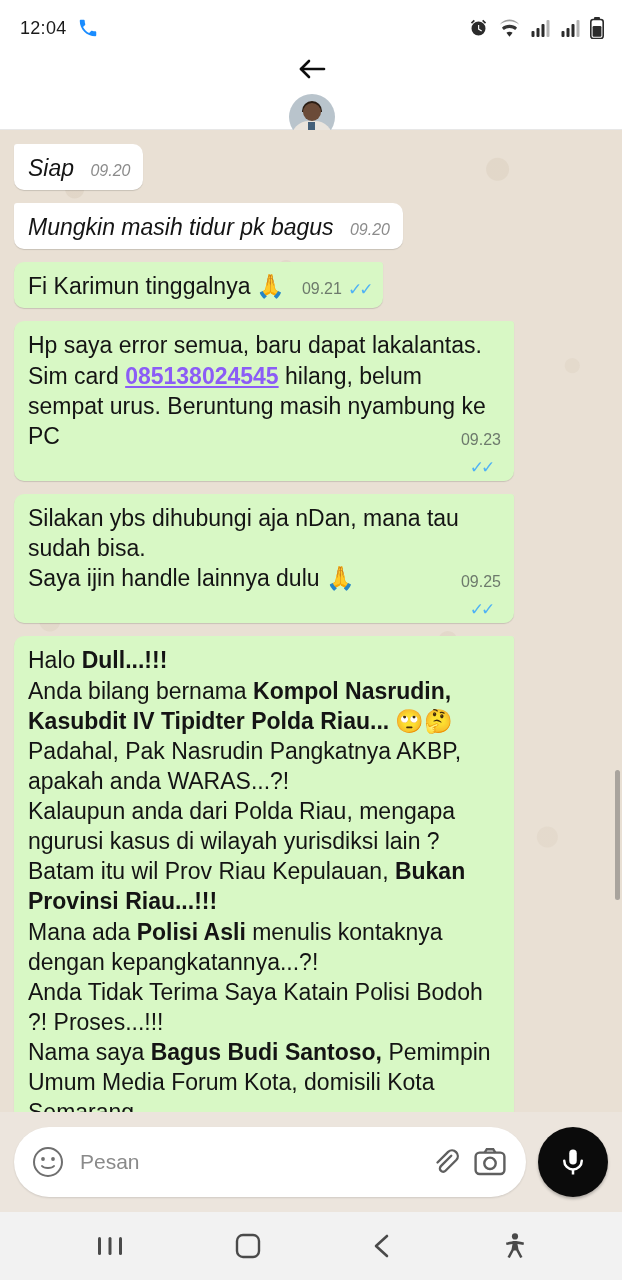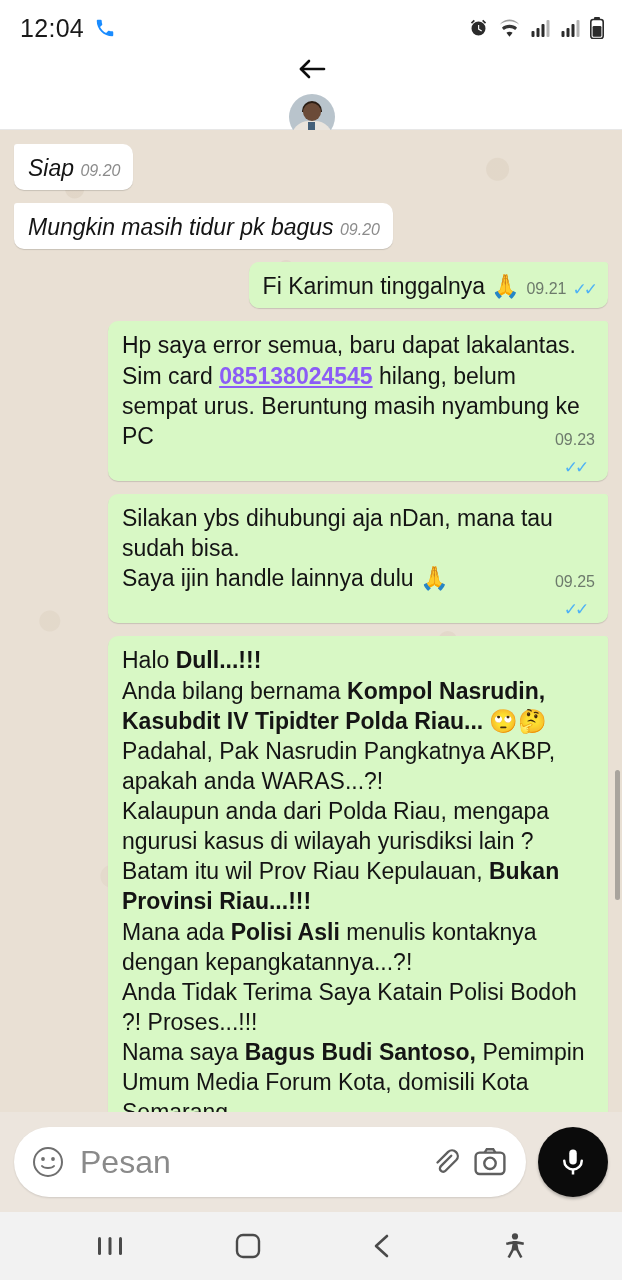--- a/index.html
+++ b/index.html
@@ -15,21 +15,21 @@
   
   .statusbar {
     height: 56px;
     background: #ffffff;
     display: flex;
     align-items: center;
     justify-content: space-between;
     padding: 0 18px 0 20px;
   }
   .status-left { display: flex; align-items: center; gap: 10px; }
-  .clock { font-size: 25px; color: #1a1a1a; letter-spacing: .3px; }
+  .clock { font-size: 18px; color: #1a1a1a; letter-spacing: .3px; }
   .status-right { display: flex; align-items: center; gap: 9px; }
 
   
   .appbar {
     height: 74px;
     background: #ffffff;
     display: flex;
     align-items: center;
     padding: 0 16px 0 18px;
     gap: 12px;
@@ -94,21 +94,21 @@
       radial-gradient(circle at 88% 72%, rgba(180,160,130,.18) 0 10px, transparent 11px),
       radial-gradient(circle at 30% 94%, rgba(180,160,130,.20) 0 9px, transparent 10px),
       radial-gradient(circle at 76% 96%, rgba(180,160,130,.20) 0 7px, transparent 8px);
     background-size: 100% 100%;
     pointer-events: none;
   }
   .msgs { position: relative; z-index: 1; display: flex; flex-direction: column; gap: 13px; }
 
   .row { display: flex; }
   .row.in  { justify-content: flex-start; }
-  .row.out { justify-content: flex-end; }
+  .row.out { }
 
   .bubble {
     max-width: 484px;
     border-radius: 10px;
     padding: 9px 13px 7px 14px;
     font-size: 23px;
     line-height: 1.31;
     color: #141414;
     position: relative;
     box-shadow: 0 1px 1px rgba(0,0,0,.14);
@@ -125,21 +125,21 @@
     float: right;
     margin: 6px 0 -2px 14px;
     font-size: 16px;
     color: #6d7a6c;
     white-space: nowrap;
     transform: translateY(3px);
     flex-direction: column;
   }
   .ticks { color: #4fb2f5; font-size: 17px; letter-spacing: -3px; }
 
-  .inline-meta { display:inline-flex; align-items:center; gap:6px; font-size:16px; color:#6d7a6c; }
+  .inline-meta { display:inline-flex; align-items:center; gap:6px; font-size:16px; color:#6d7a6c; margin-left:10px; }
   .bubble.in .inline-meta { color: #8b8b8b; }
 
   b { font-weight: bold; }
   .link { color: #8b5cf6; text-decoration: underline; font-weight: bold; }
   .emoji { font-family: "DejaVu Sans", sans-serif; }
 
   .scrollbar {
     position: absolute; right: 2px; top: 640px;
     width: 5px; height: 130px; border-radius: 3px;
     background: rgba(90,90,90,.45);
@@ -159,21 +159,21 @@
     flex: 1;
     height: 70px;
     background: #ffffff;
     border-radius: 36px;
     display: flex;
     align-items: center;
     padding: 0 20px 0 16px;
     gap: 14px;
     box-shadow: 0 1px 2px rgba(0,0,0,.12);
   }
-  .placeholder { flex: 1; font-size: 32px; color: #8a8a8a; }
+  .placeholder { flex: 1; font-size: 21px; color: #8a8a8a; }
   .mic-btn {
     width: 70px; height: 70px; border-radius: 50%;
     background: #0b0b0b;
     display: flex; align-items: center; justify-content: center;
     flex: none;
     box-shadow: 0 2px 3px rgba(0,0,0,.25);
   }
 
   
   .navbar {

